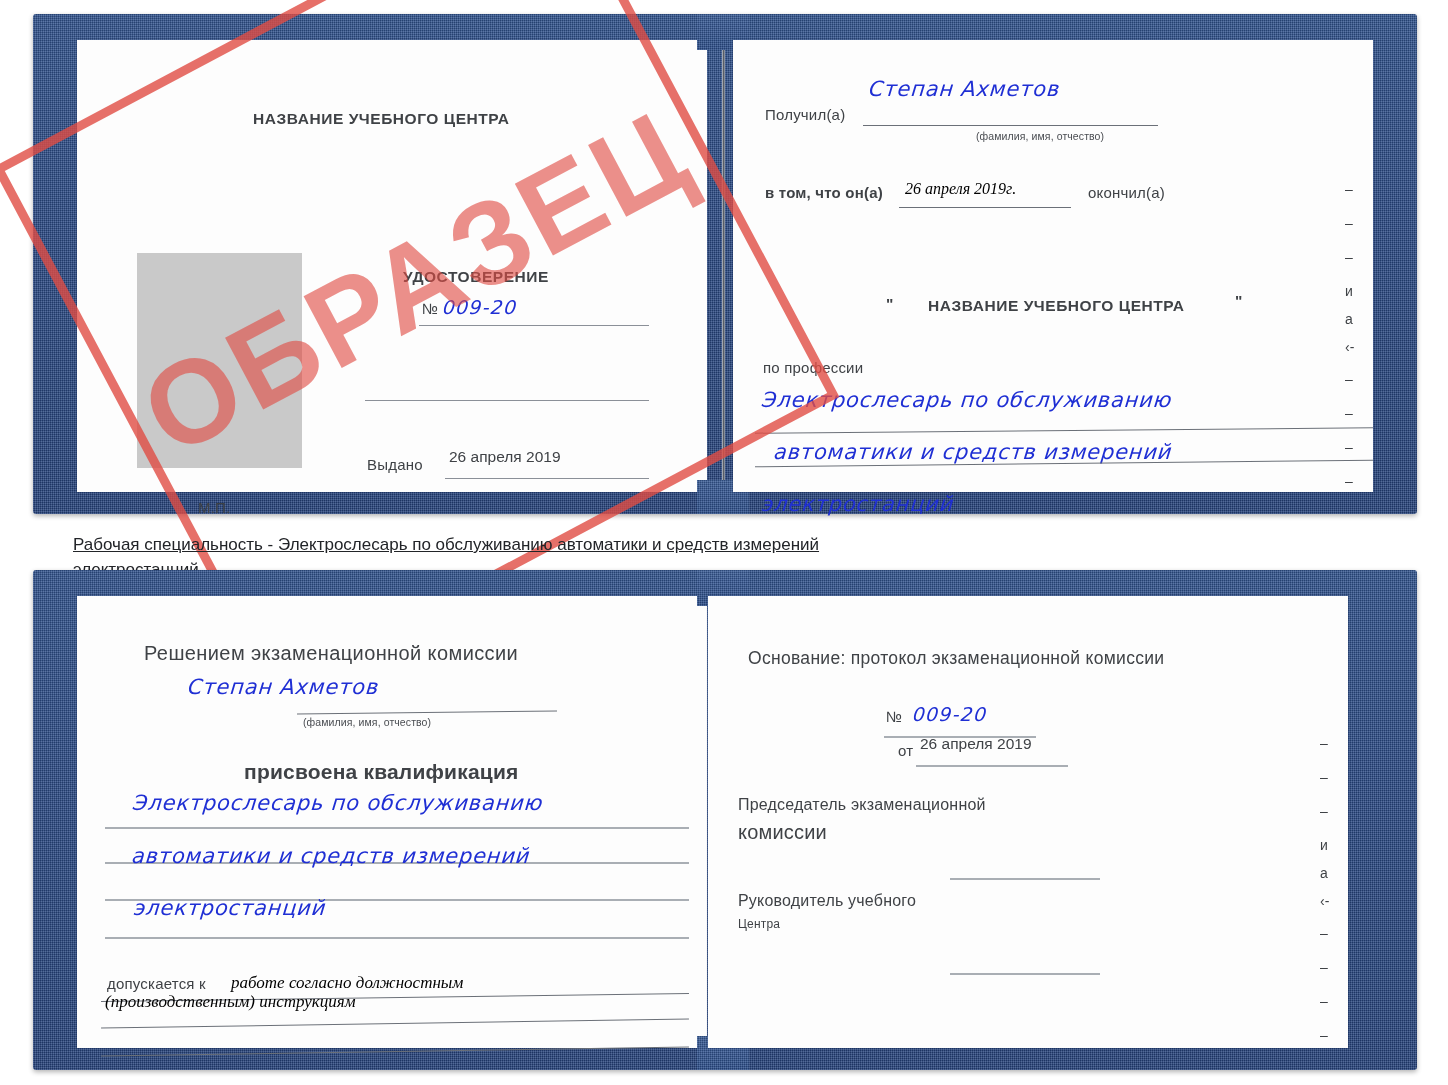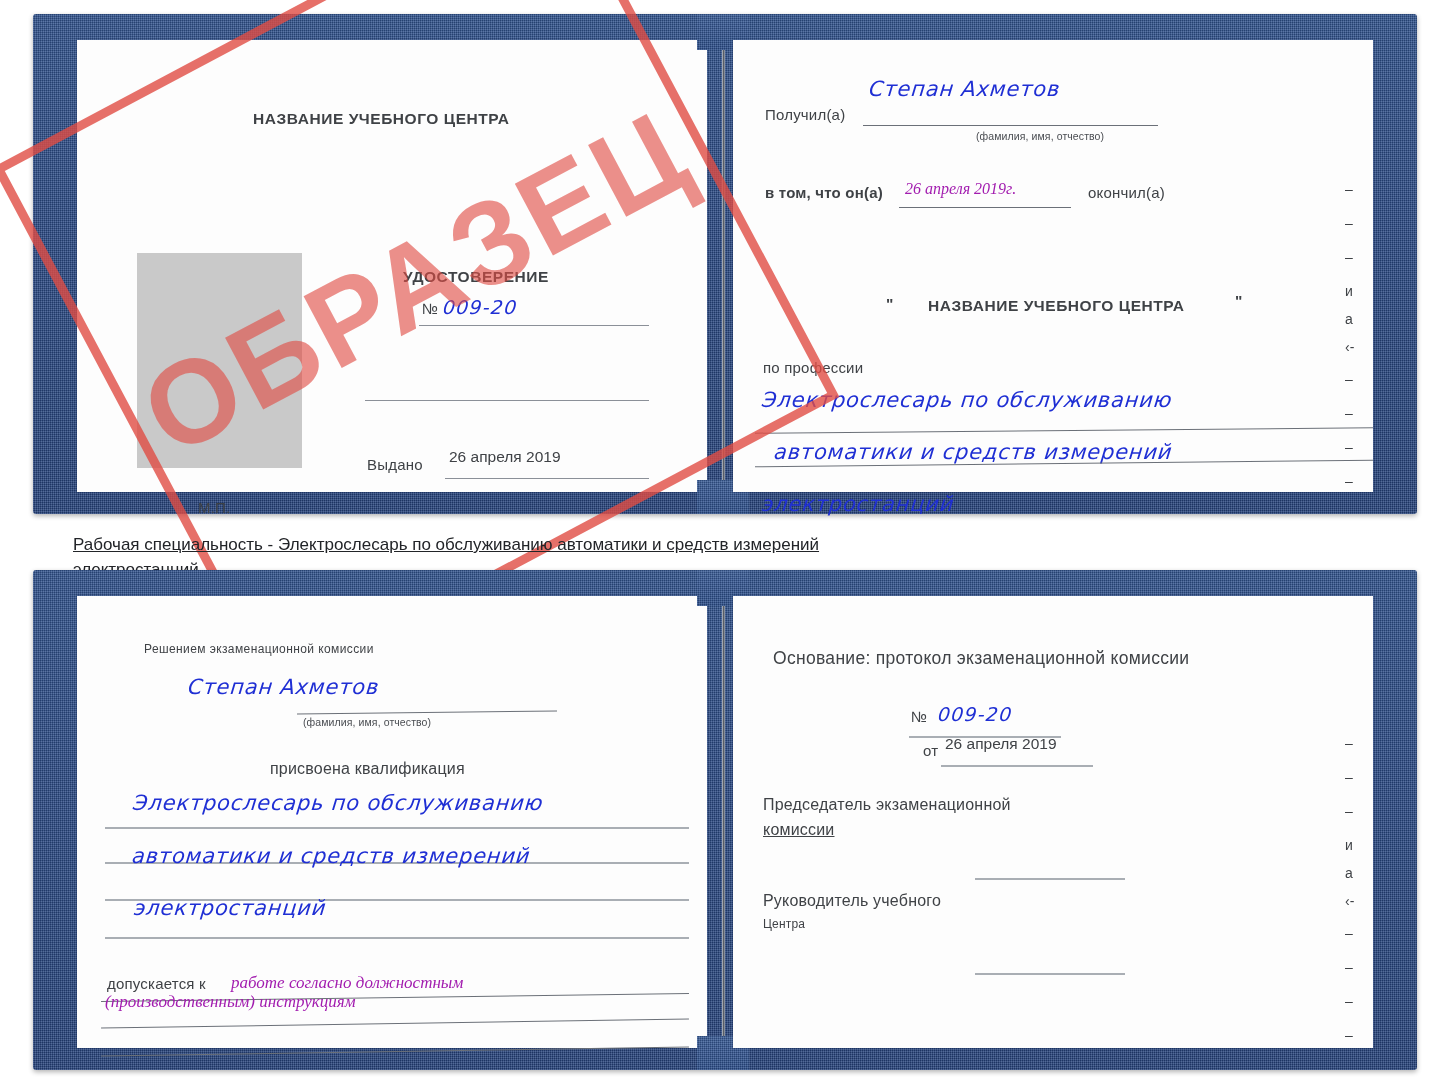--- a/index.html
+++ b/index.html
@@ -80,21 +80,21 @@
   .hand-sm{
     color:#1f2fd4;
     font-family:"DejaVu Sans",sans-serif;
     font-size:19px;
     font-style:italic;
     letter-spacing:1.2px;
     transform:skewX(-6deg);
     transform-origin:left bottom;
   }
   .typed-italic{
-    color:#a21caf;
+    color:#000000;
     font-family:"Liberation Serif","DejaVu Serif",serif;
     font-style:italic;
     font-size:16px;
   }
   .typed-date{
     color:#3f4246;
     font-family:"Liberation Sans","DejaVu Sans",sans-serif;
     font-size:15.5px;
   }
 
@@ -231,27 +231,27 @@
 <div class="caption" style="left:73px;top:533px;width:1050px;text-decoration:underline;">
   <div>Рабочая специальность - Электрослесарь по обслуживанию автоматики и средств измерений</div>
   <div>электростанций</div>
 </div>
 
 <div class="cert" style="left:33px;top:570px;width:1384px;height:500px;">
 
   <div class="page" style="left:44px;top:26px;width:630px;height:452px;">
     <div class="page-pad">
 
-      <div class="pr print" style="left:67px;top:46px;font-size:12px;letter-spacing:.4px;">Решением экзаменационной комиссии</div>
+      <div class="pr print" style="left:67px;top:46px;font-size:20px;letter-spacing:.4px;">Решением экзаменационной комиссии</div>
 
       <div class="pr hand" style="left:110px;top:79px;">Степан Ахметов</div>
       <div class="rule-dark" style="left:220px;top:116px;width:260px;transform:rotate(-0.7deg);"></div>
       <div class="pr tiny" style="left:226px;top:120px;">(фамилия, имя, отчество)</div>
 
-      <div class="pr print" style="left:193px;top:164px;font-size:16px;">присвоена квалификация</div>
+      <div class="pr print" style="left:167px;top:164px;font-size:21px;font-weight:bold;">присвоена квалификация</div>
 
       <div class="pr hand" style="left:55px;top:195px;">Электрослесарь по обслуживанию</div>
       <div class="rule-thick" style="left:28px;top:231px;width:584px;"></div>
       <div class="rule-thick" style="left:28px;top:266px;width:584px;"></div>
 
       <div class="pr hand" style="left:54px;top:248px;">автоматики и средств измерений</div>
       <div class="rule-thick" style="left:28px;top:303px;width:584px;"></div>
 
       <div class="pr hand" style="left:56px;top:300px;">электростанций</div>
       <div class="rule-thick" style="left:28px;top:341px;width:584px;"></div>
@@ -262,35 +262,35 @@
       <div class="pr typed-italic" style="left:28px;top:396px;font-size:17px;">(производственным) инструкциям</div>
       <div class="rule-dark" style="left:24px;top:427px;width:588px;transform:rotate(-0.9deg);"></div>
       <div class="rule-dark" style="left:24px;top:455px;width:588px;transform:rotate(-0.9deg);"></div>
     </div>
   </div>
 
   <div class="spine" style="left:689px;top:24px;height:456px;"></div>
   <div class="spine-tab" style="left:664px;top:0px;width:52px;height:36px;"></div>
   <div class="spine-tab" style="left:664px;top:466px;width:52px;height:34px;"></div>
 
-  <div class="page" style="left:700px;top:26px;width:640px;height:452px;">
+  <div class="page" style="left:675px;top:26px;width:640px;height:452px;">
     <div class="page-pad">
 
       <div class="pr print" style="left:40px;top:52px;font-size:17.5px;letter-spacing:.3px;">Основание: протокол экзаменационной комиссии</div>
 
       <div class="pr print" style="left:178px;top:112px;">№</div>
       <div class="pr hand-sm" style="left:204px;top:107px;">009-20</div>
       <div class="rule-thick" style="left:176px;top:140px;width:152px;"></div>
 
       <div class="pr print" style="left:190px;top:146px;">от</div>
       <div class="pr typed-date" style="left:212px;top:139px;">26 апреля 2019</div>
       <div class="rule-thick" style="left:208px;top:169px;width:152px;"></div>
 
       <div class="pr print" style="left:30px;top:200px;font-size:16px;">Председатель экзаменационной</div>
-      <div class="pr print" style="left:30px;top:225px;font-size:16px;text-decoration:underline;">комиссии</div>
+      <div class="pr print" style="left:30px;top:225px;font-size:20px;">комиссии</div>
       <div class="rule-thick" style="left:242px;top:282px;width:150px;"></div>
 
       <div class="pr print" style="left:30px;top:296px;font-size:16px;">Руководитель учебного</div>
       <div class="pr print" style="left:30px;top:321px;font-size:12px;">Центра</div>
       <div class="rule-thick" style="left:242px;top:377px;width:150px;"></div>
 
       <div class="frag" style="left:612px;top:140px;">
         <div style="height:34px;">–</div>
         <div style="height:34px;">–</div>
         <div style="height:34px;">–</div>

